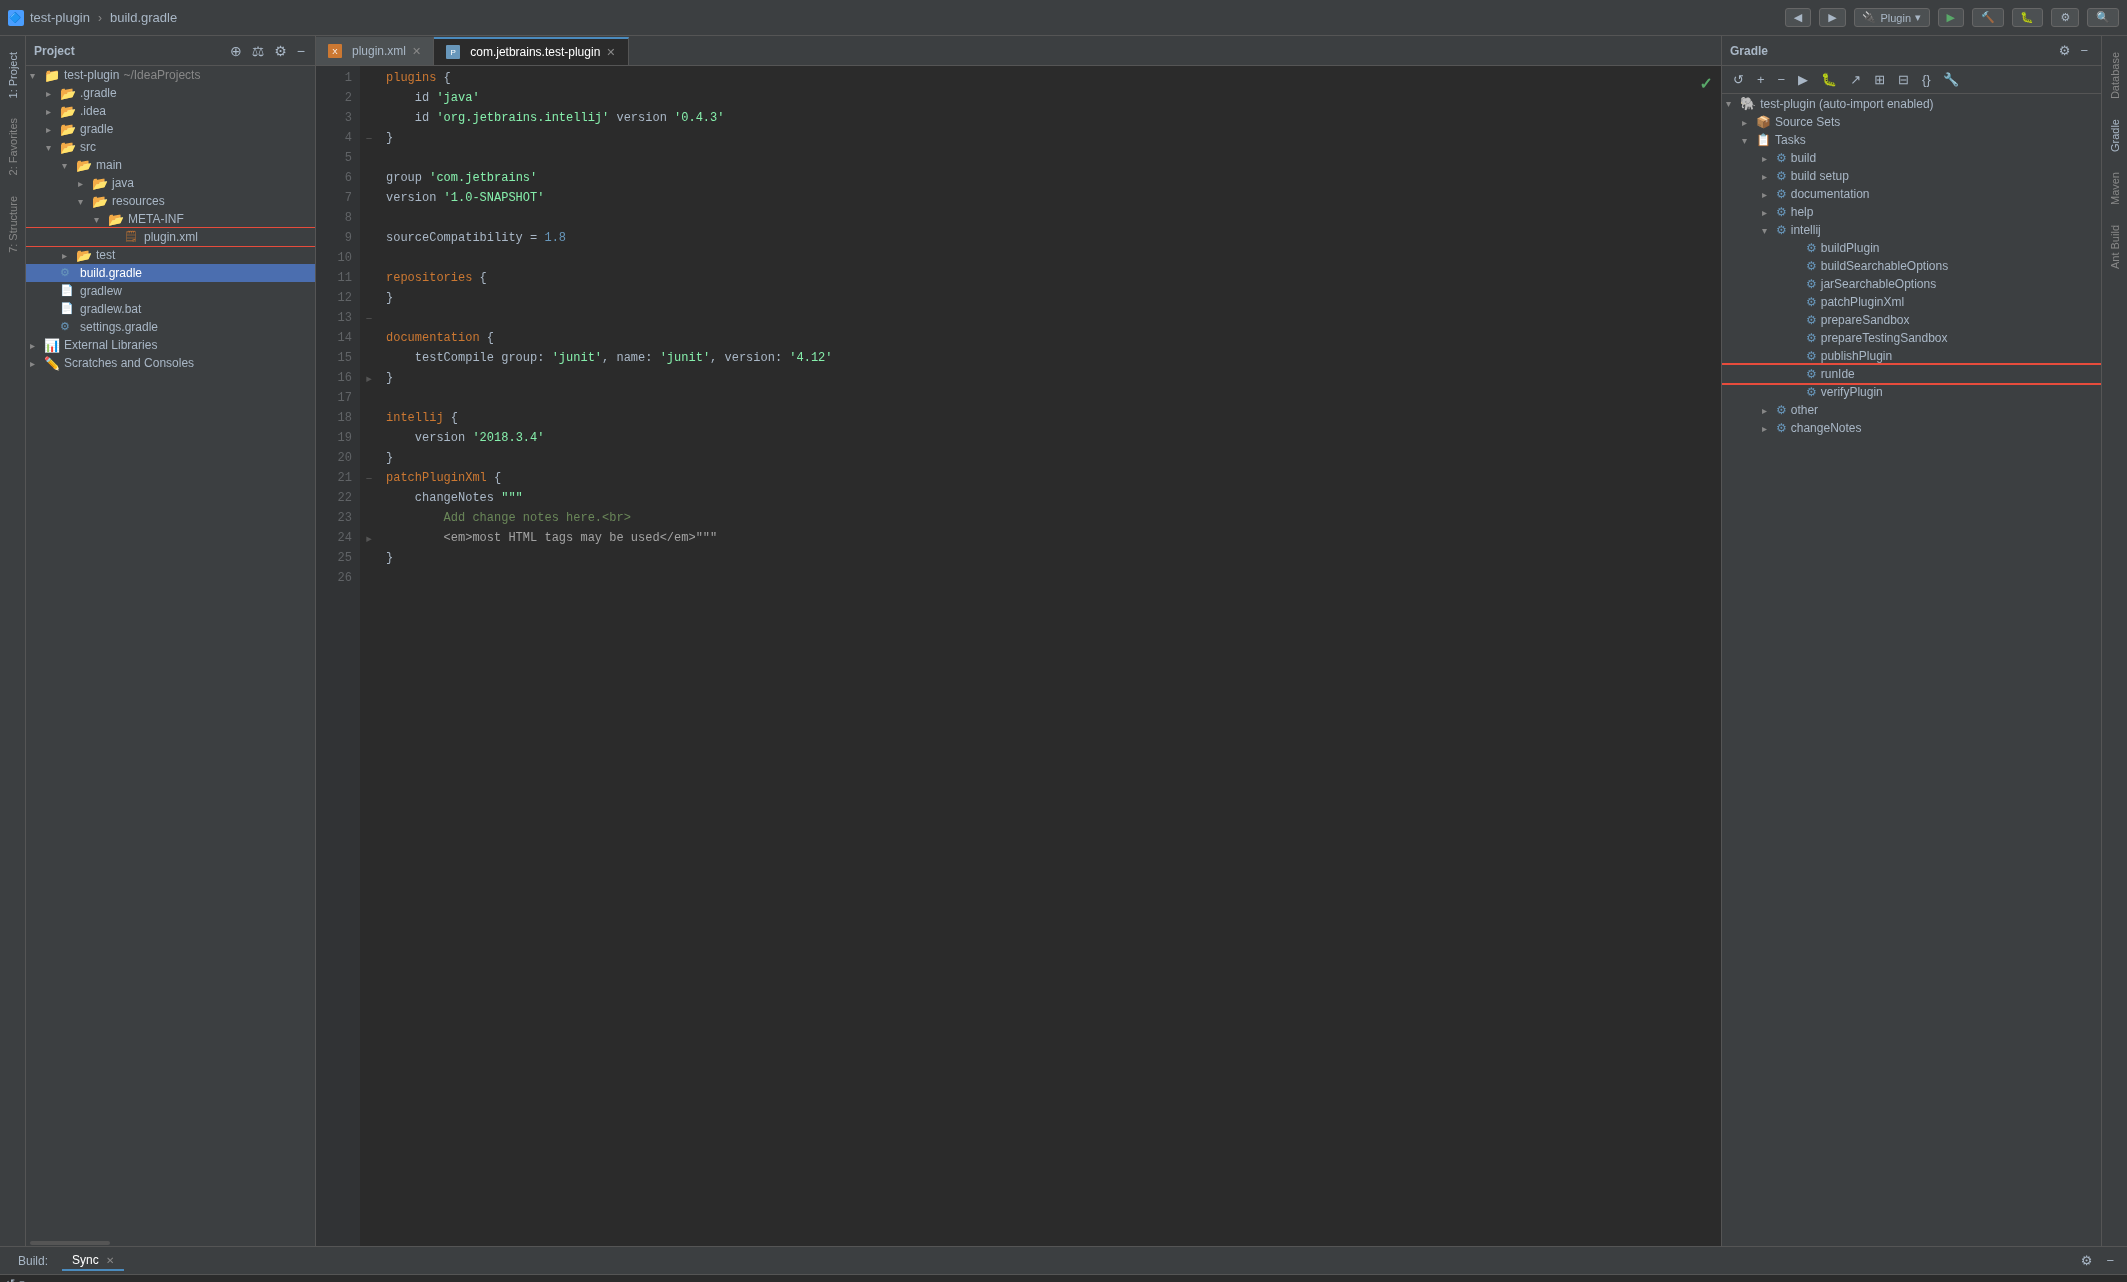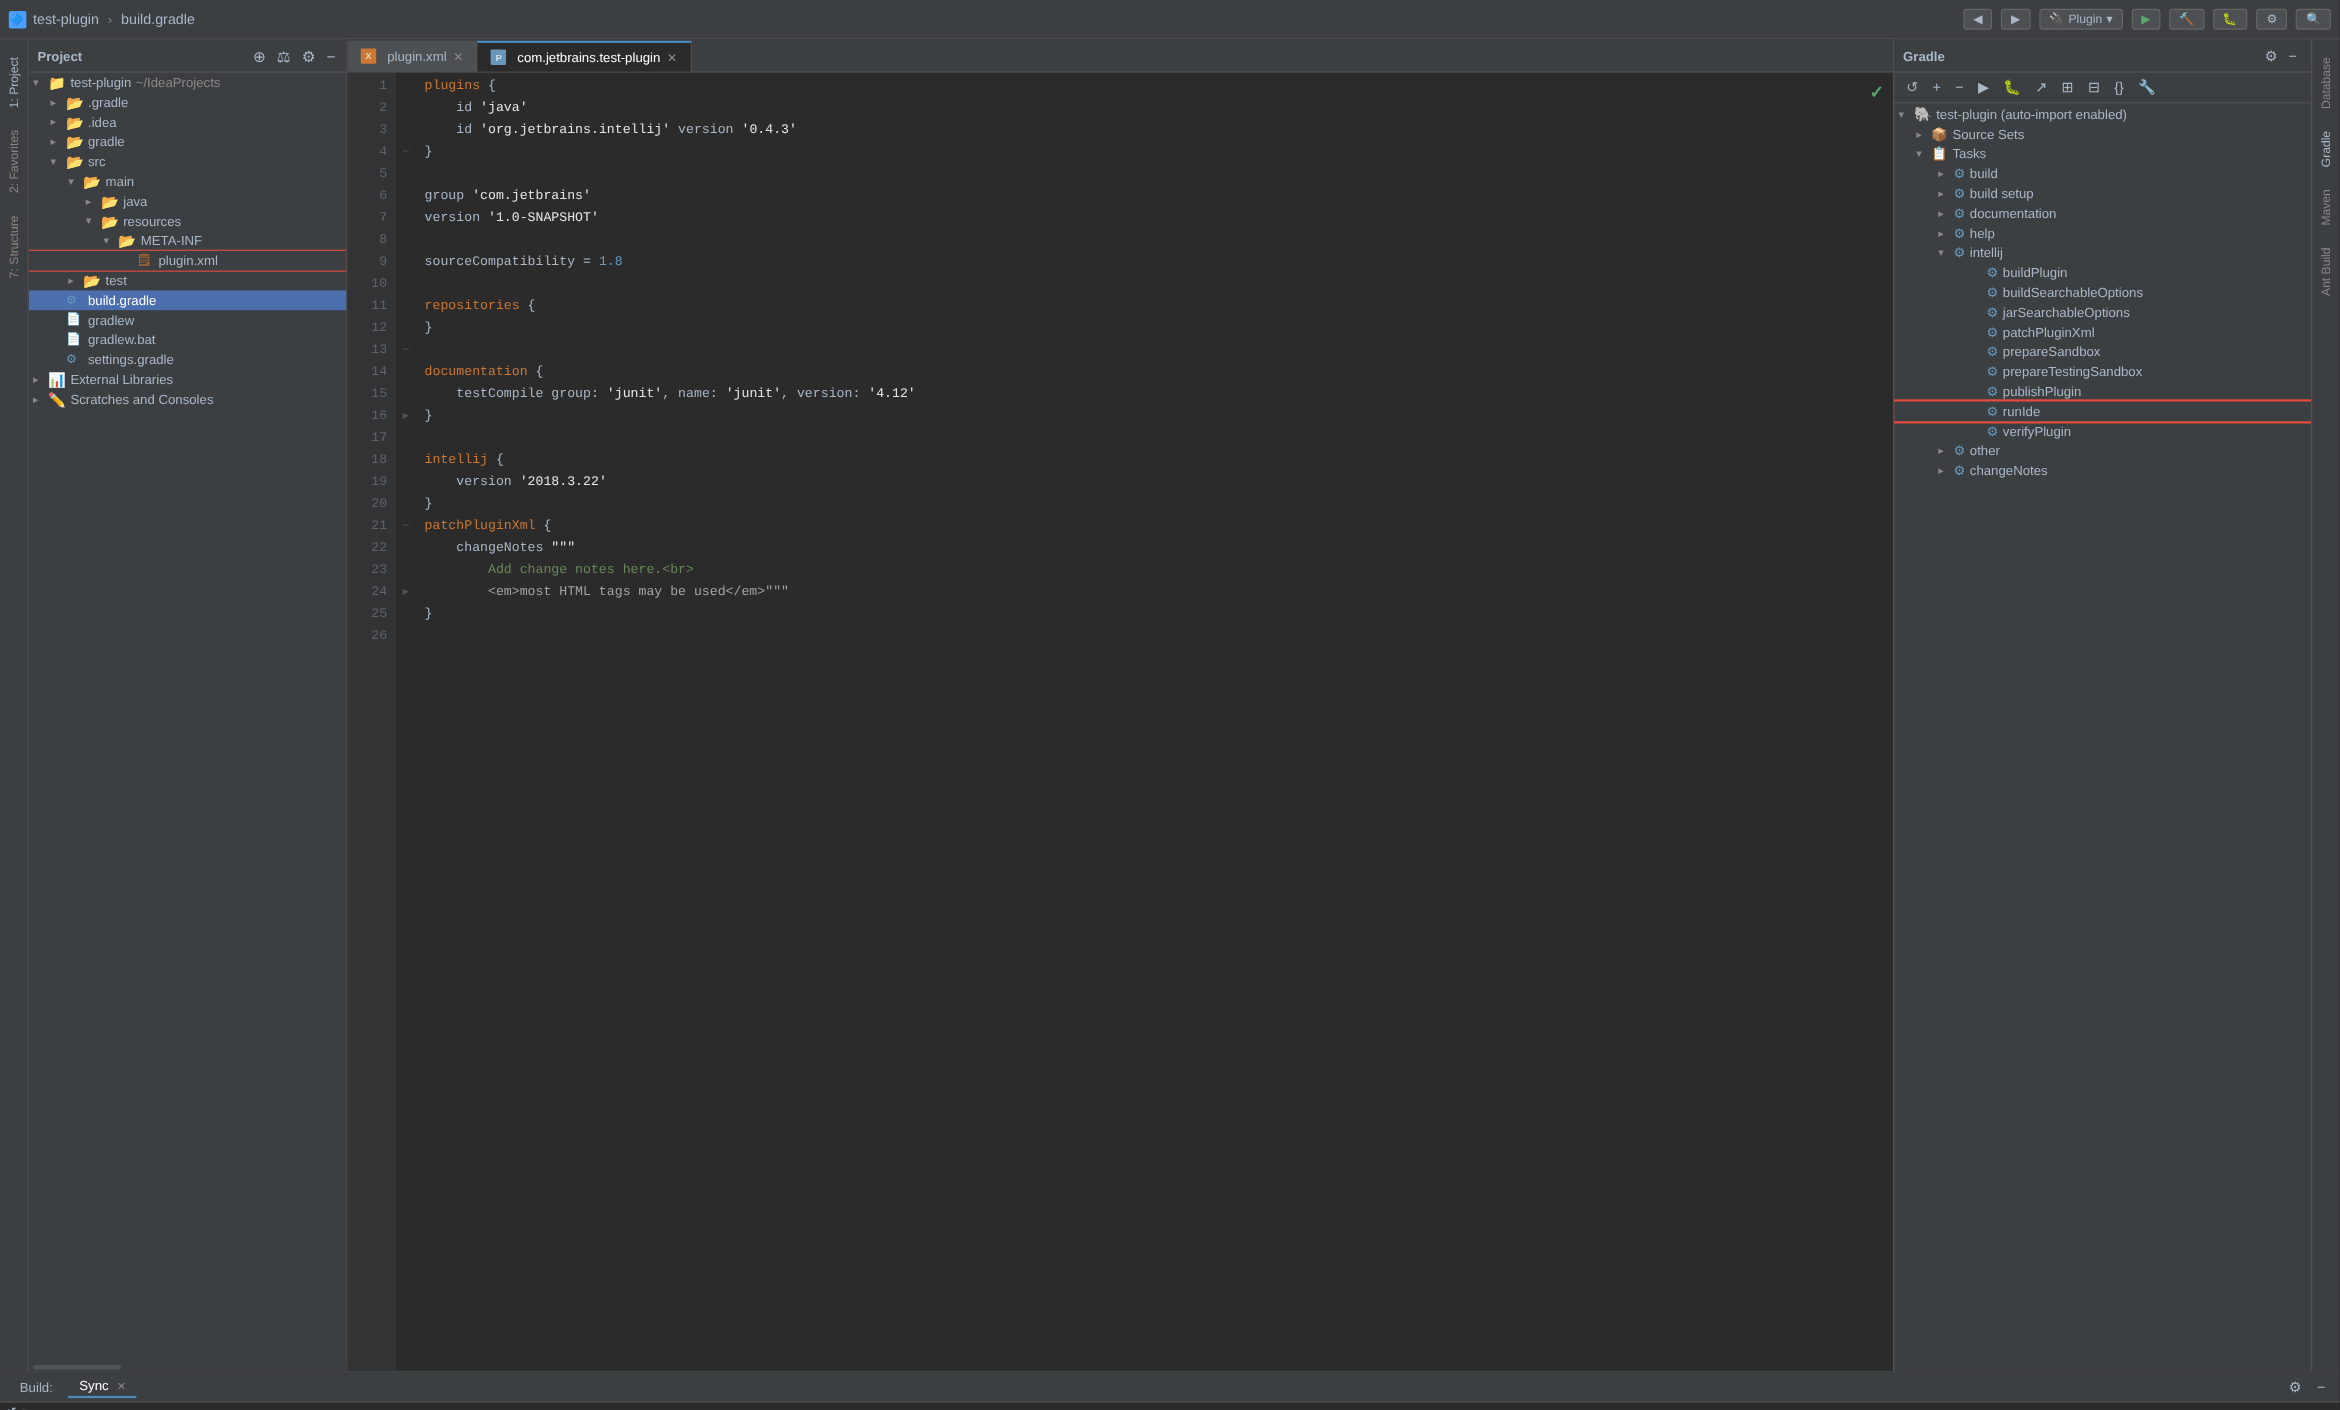--- a/index.html
+++ b/index.html
@@ -39,21 +39,21 @@
     .editor-area { flex: 1; display: flex; flex-direction: column; background: #2b2b2b; }
     .editor-tabs { display: flex; background: #3c3f41; border-bottom: 1px solid #555; height: 30px; align-items: flex-end; }
     .editor-tab { display: flex; align-items: center; padding: 4px 12px; background: #4c5052; border-right: 1px solid #555; cursor: pointer; color: #a9b7c6; font-size: 12px; gap: 6px; height: 28px; }
     .editor-tab.active { background: #2b2b2b; color: #fff; border-top: 2px solid #4b8bbe; }
     .editor-tab .close-btn { color: #888; font-size: 11px; cursor: pointer; }
     .editor-content { flex: 1; display: flex; overflow: hidden; position: relative; }
     .line-numbers { width: 44px; background: #313335; color: #606366; font-size: 12px; font-family: 'Courier New', monospace; padding: 0; text-align: right; padding-right: 8px; user-select: none; overflow: hidden; line-height: 20px; padding-top: 2px; }
     .code-area { flex: 1; overflow: auto; font-family: 'Courier New', monospace; font-size: 12px; line-height: 20px; padding: 2px 8px; background: #2b2b2b; }
     .code-line { white-space: pre; height: 20px; }
     .kw { color: #cc7832; }
-    .str { color: #e5e5e5; }
+    .str { color: #86efac; }
     .num { color: #6897bb; }
 
     
     .gradle-panel { width: 380px; background: #3c3f41; border-left: 1px solid #555; display: flex; flex-direction: column; }
     .gradle-header { display: flex; align-items: center; padding: 4px 8px; background: #3c3f41; border-bottom: 1px solid #555; height: 30px; }
     .gradle-title { font-size: 12px; color: #a9b7c6; font-weight: bold; flex: 1; }
     .gradle-toolbar { display: flex; align-items: center; padding: 3px 6px; gap: 3px; border-bottom: 1px solid #555; flex-wrap: wrap; }
     .gradle-toolbar-btn { background: none; border: 1px solid transparent; border-radius: 2px; cursor: pointer; color: #a9b7c6; font-size: 13px; padding: 2px 4px; }
     .gradle-content { flex: 1; overflow-y: auto; }
     .gradle-tree-item { display: flex; align-items: center; padding: 2px 4px; cursor: pointer; white-space: nowrap; }
@@ -347,21 +347,21 @@
         <div class="code-line">sourceCompatibility = <span class="num">1.8</span></div>
         <div class="code-line"></div>
         <div class="code-line"><span class="kw">repositories</span> {</div>
         <div class="code-line">}</div>
         <div class="code-line"></div>
         <div class="code-line"><span class="kw">documentation</span> {</div>
         <div class="code-line">    testCompile group: <span class="str">'junit'</span>, name: <span class="str">'junit'</span>, version: <span class="str">'4.12'</span></div>
         <div class="code-line">}</div>
         <div class="code-line"></div>
         <div class="code-line"><span class="kw">intellij</span> {</div>
-        <div class="code-line">    version <span class="str">'2018.3.22'</span></div>
+        <div class="code-line">    version <span class="str">'2018.3.4'</span></div>
         <div class="code-line">}</div>
         <div class="code-line"><span class="kw">patchPluginXml</span> {</div>
         <div class="code-line">    changeNotes <span class="str">"""</span></div>
         <div class="code-line"><span style="color:#6a8759;">        Add change notes here.&lt;br&gt;</span></div>
         <div class="code-line"><span style="color:#a3a3a3;">        &lt;em&gt;most HTML tags may be used&lt;/em&gt;"""</span></div>
         <div class="code-line">}</div>
       </div>
 
       <div class="checkmark-green">✓</div>
     </div>

